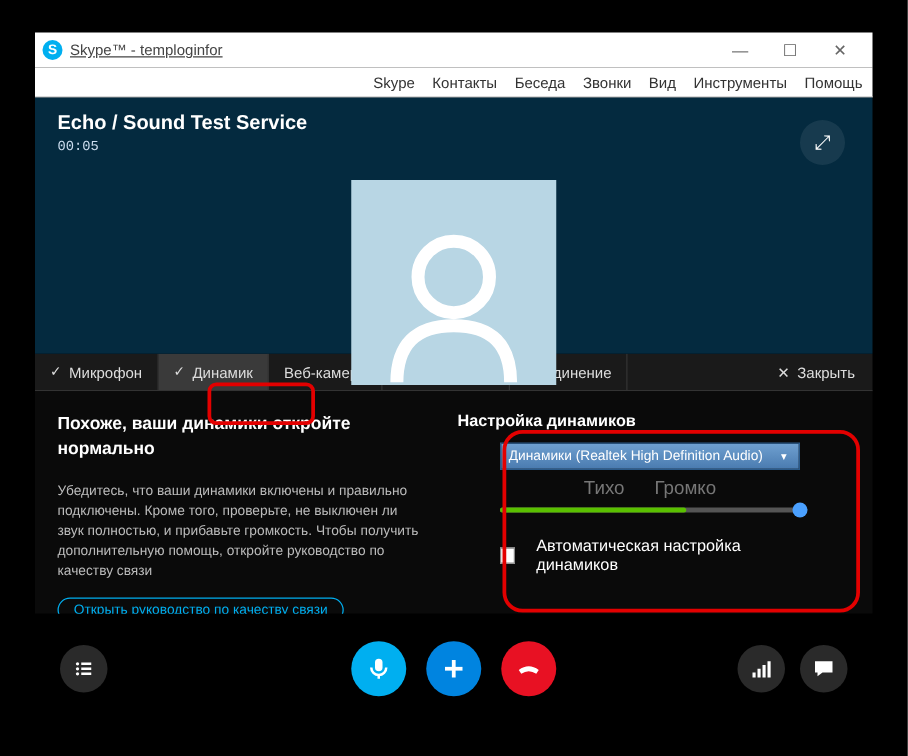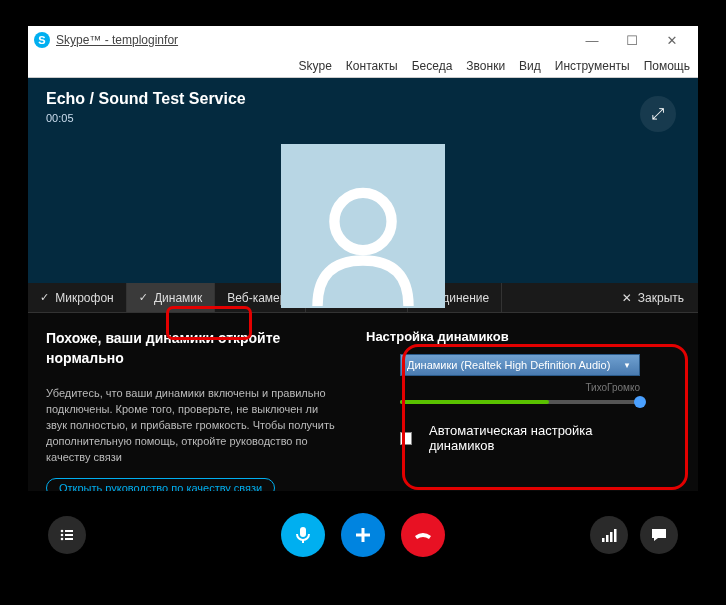--- a/index.html
+++ b/index.html
@@ -8,40 +8,40 @@
   .window { position: absolute; left: 28px; top: 26px; width: 670px; height: 554px; background: #000; }
   .titlebar { height: 28px; background: #fff; display: flex; align-items: center; padding: 0 6px; }
   .titlebar .logo { width: 16px; height: 16px; border-radius: 50%; background: #00aff0; display: flex; align-items: center; justify-content: center; color: #fff; font-size: 11px; font-weight: bold; margin-right: 6px; }
   .titlebar .title { font-size: 12px; color: #444; text-decoration: underline; }
   .titlebar .wincontrols { margin-left: auto; display: flex; gap: 0; }
   .titlebar .wincontrols div { width: 40px; height: 22px; display: flex; align-items: center; justify-content: center; color: #666; font-size: 13px; cursor: pointer; }
   .menubar { height: 24px; background: #fff; display: flex; align-items: center; padding: 0 8px; gap: 14px; border-bottom: 1px solid #ccc; justify-content: flex-end; }
   .menubar span { font-size: 12px; color: #333; cursor: pointer; }
   .callarea { background: #042a3f; height: 205px; position: relative; padding: 12px 18px; }
   .callarea .calltitle { color: #fff; font-size: 16px; font-weight: 600; }
-  .callarea .timer { color: #cde; font-size: 11px; margin-top: 4px; }
+  .callarea .timer { color: #cde; font-size: 11px; margin-top: 4px; font-family: Liberation Mono, monospace; }
   .callarea .avatarwrap { position: absolute; left: 50%; transform: translateX(-50%); top: 66px; width: 164px; height: 164px; background: #b8d6e4; display:flex; align-items:center; justify-content:center; overflow:hidden; }
   .callarea .avatarwrap svg { width: 130px; height: 130px; margin-top: 30px; }
   .callarea .expand { position: absolute; right: 22px; top: 18px; width: 36px; height: 36px; border-radius: 50%; background: rgba(255,255,255,0.08); display:flex; align-items:center; justify-content:center; color:#fff; cursor:pointer; }
   .tabbar { height: 30px; background: #1a1a1a; display:flex; align-items:stretch; color:#ddd; font-size:12px; border-bottom:1px solid #333; }
   .tabbar .tab { display:flex; align-items:center; gap:6px; padding:0 12px; cursor:pointer; border-right:1px solid #333; }
   .tabbar .tab.active { background: #3a3a3a; }
   .tabbar .tab .chk { font-size:11px; }
   .tabbar .close { margin-left:auto; display:flex; align-items:center; gap:6px; padding:0 14px; cursor:pointer; }
   .highlight-tab { position:absolute; left:138px; top:280px; width:86px; height:34px; border:3px solid #e30000; border-radius:7px; pointer-events:none; z-index:5; }
   .panel { background:#0a0a0a; height:178px; position:relative; display:flex; }
   .panel .left { width: 330px; padding: 16px 18px; }
   .panel .left h3 { color:#fff; font-size:14px; font-weight:600; line-height:1.4; }
   .panel .left p { color:#bbb; font-size:11px; line-height:1.45; margin-top:18px; }
   .panel .left .help { display:inline-block; margin-top:12px; border:1px solid #00aff0; color:#00aff0; font-size:11px; padding:3px 12px; border-radius:12px; cursor:pointer; }
   .panel .right { flex:1; padding: 16px 24px 16px 8px; position:relative; }
   .panel .right h4 { color:#fff; font-size:13px; text-align:left; font-weight:600; }
   .panel .right .select { margin-top:10px; width:240px; height:22px; background: linear-gradient(#6fa0d0,#4a7bb0); border:1px solid #2a5a8a; color:#fff; font-size:11px; display:flex; align-items:center; padding:0 6px; cursor:pointer; position:relative; margin-left:auto; margin-right:auto; }
   .panel .right .select .chev { position:absolute; right:4px; width:16px; height:16px; display:flex; align-items:center; justify-content:center; font-size:9px; }
-  .slider-row { display:flex; align-items:center; margin-top:6px; width:240px; margin-left:auto; margin-right:auto; font-size:10px; color:#777; justify-content:flex-end; }
+  .slider-row { display:flex; align-items:center; margin-top:6px; width:240px; margin-left:auto; margin-right:auto; font-size:15px; color:#777; justify-content:center;gap:24px; }
   .slider { width:240px; margin:2px auto 0; height:14px; position:relative; }
   .slider .track { position:absolute; top:5px; left:0; right:0; height:4px; background:#555; border-radius:2px; }
   .slider .fill { position:absolute; top:5px; left:0; height:4px; background:#5ac000; border-radius:2px; width:62%; }
   .slider .knob { position:absolute; top:1px; width:12px; height:12px; border-radius:50%; background:#4aa0ff; left:calc(100% - 6px); cursor:pointer; }
   .chkrow { margin:14px auto 0; width:240px; display:flex; align-items:center; gap:17px; color:#fff; font-size:13px; }
   .chkrow .box { width:13px; height:13px; border:1px solid #888; background:#fff; cursor:pointer; }
   .highlight-panel { position:absolute; left:374px; top:318px; width:286px; height:146px; border:3px solid #e30000; border-radius:16px; pointer-events:none; z-index:5; }
   .callbar { height:88px; background:#000; display:flex; align-items:center; justify-content:center; gap:16px; position:relative; }
   .callbar .circ { width:44px; height:44px; border-radius:50%; display:flex; align-items:center; justify-content:center; cursor:pointer; }
   .callbar .mic { background:#00aff0; }

